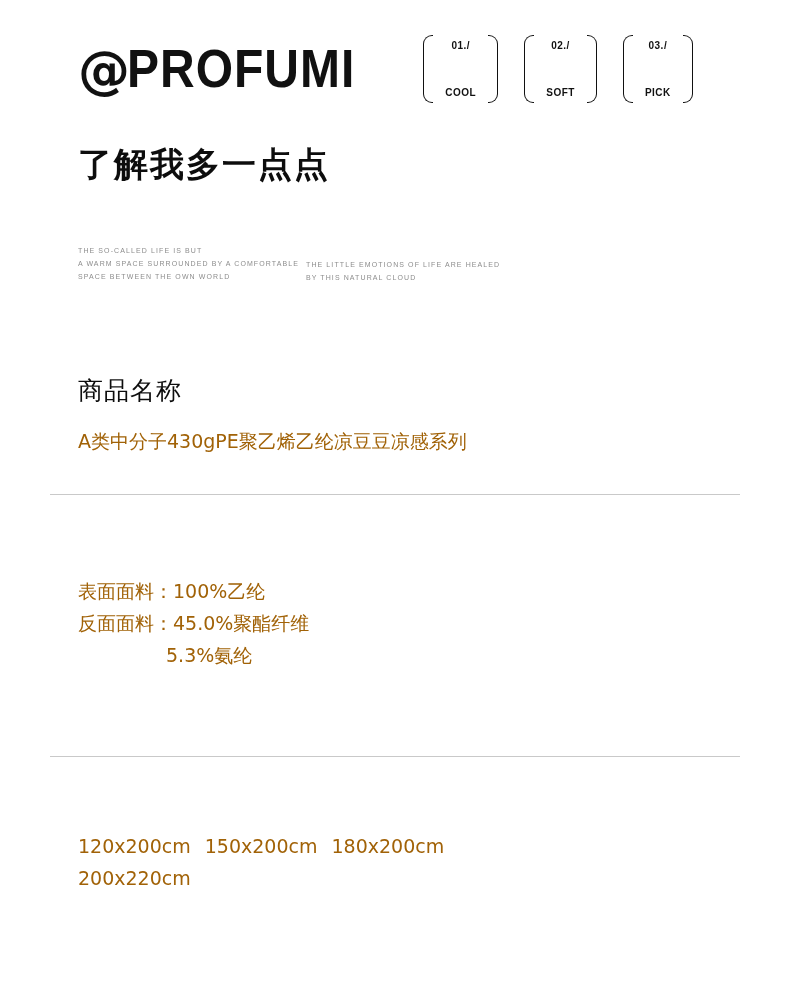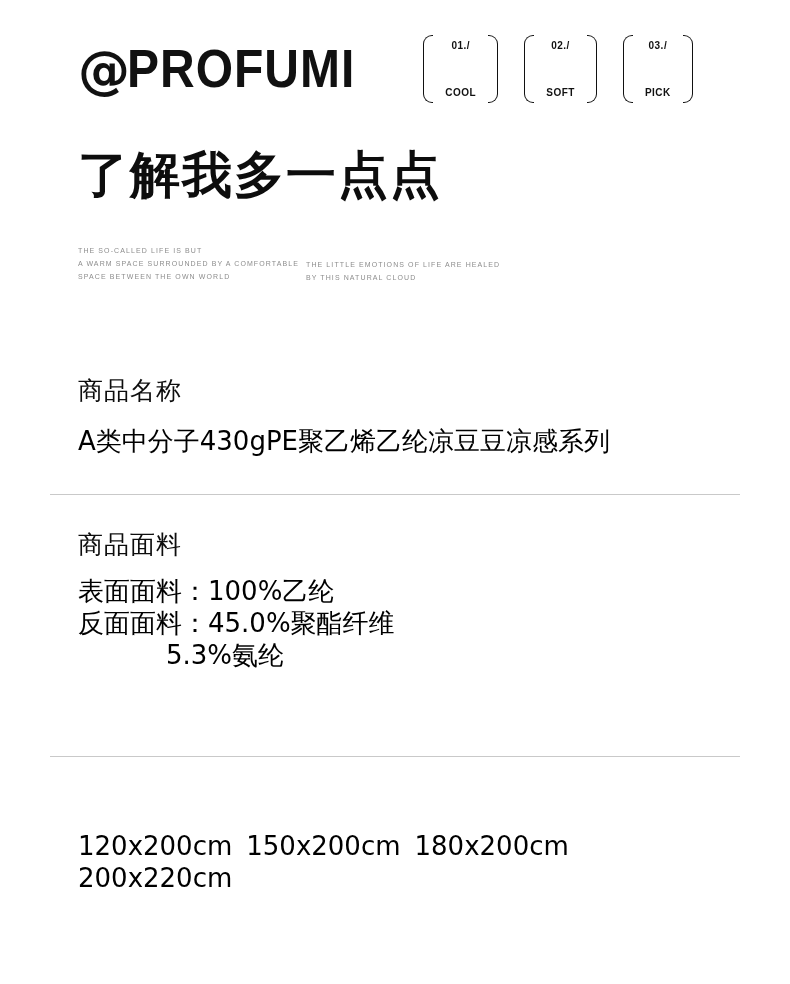--- a/index.html
+++ b/index.html
@@ -93,21 +93,21 @@
     border-radius: 0 9px 9px 0;
   }
   .chip .num { display: block; }
   .chip .word { display: block; margin-top: 34px; }
 
   
   .big-title {
     position: absolute;
     top: 142px;
     left: 78px;
-    font-size: 50px;
+    font-size: 34px;
     font-weight: 700;
     letter-spacing: 2px;
     font-family: "DejaVu Sans", sans-serif;
     color: #0d0d0d;
   }
 
   
   .eng-block {
     position: absolute;
     font-size: 7px;
@@ -124,23 +124,23 @@
   .section-title {
     position: absolute;
     font-size: 25px;
     font-weight: 400;
     letter-spacing: 1px;
     color: #0d0d0d;
     font-family: "DejaVu Sans", sans-serif;
   }
   .section-body {
     position: absolute;
-    font-size: 26px;
+    font-size: 19px;
     line-height: 32px;
-    color: #000000;
+    color: #a16207;
     font-family: "DejaVu Sans", sans-serif;
   }
 
   .title-name { top: 374px; left: 78px; }
   .body-name  { top: 425px; left: 78px; }
 
   .divider {
     position: absolute;
     left: 50px;
     width: 690px;
@@ -195,21 +195,20 @@
   <div class="eng-block eng-right">
     <div>THE LITTLE EMOTIONS OF LIFE ARE HEALED</div>
     <div>BY THIS NATURAL CLOUD</div>
   </div>
 
   <div class="section-title title-name">商品名称</div>
   <div class="section-body body-name">A类中分子430gPE聚乙烯乙纶凉豆豆凉感系列</div>
 
   <div class="divider divider-1"></div>
 
-  <div class="section-title title-fabric">商品面料</div>
   <div class="section-body body-fabric">
     <div>表面面料：100%乙纶</div>
     <div>反面面料：45.0%聚酯纤维</div>
     <span class="indent">5.3%氨纶</span>
   </div>
 
   <div class="divider divider-2"></div>
 
   <div class="section-body body-size">
     <span class="row">

